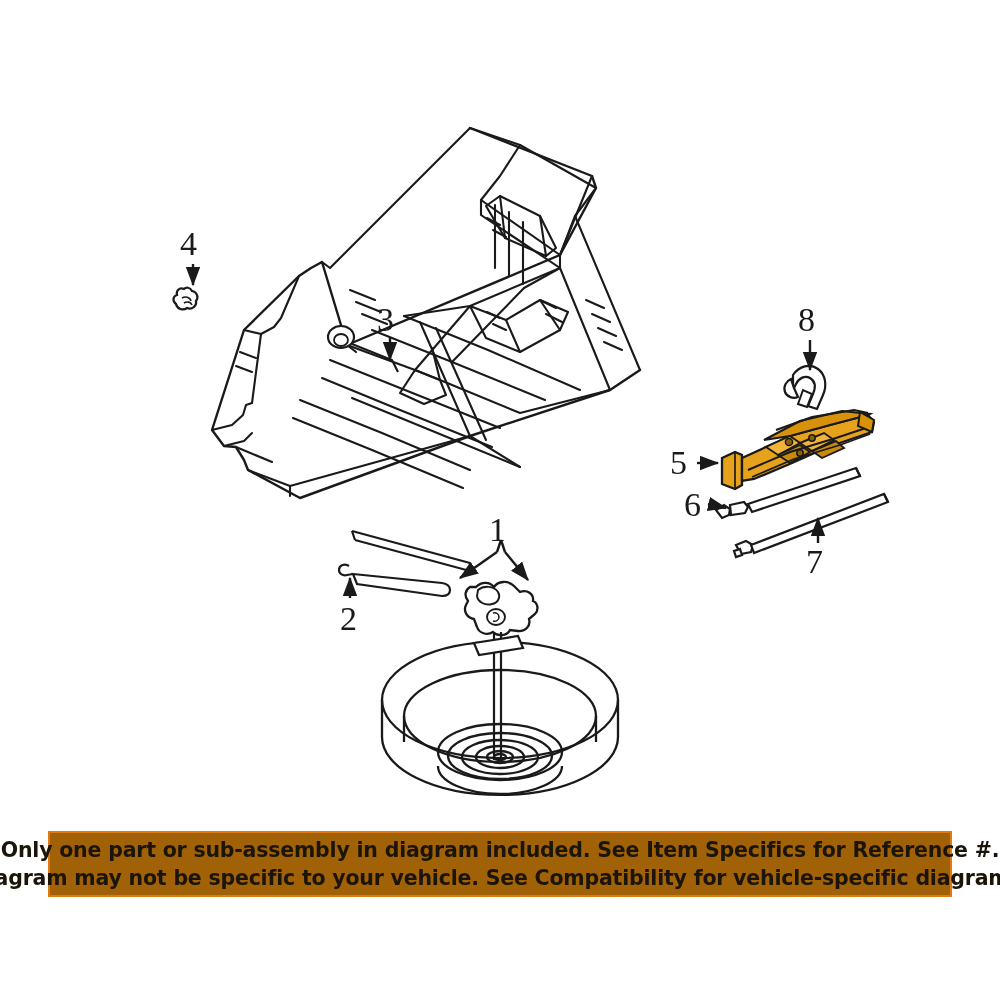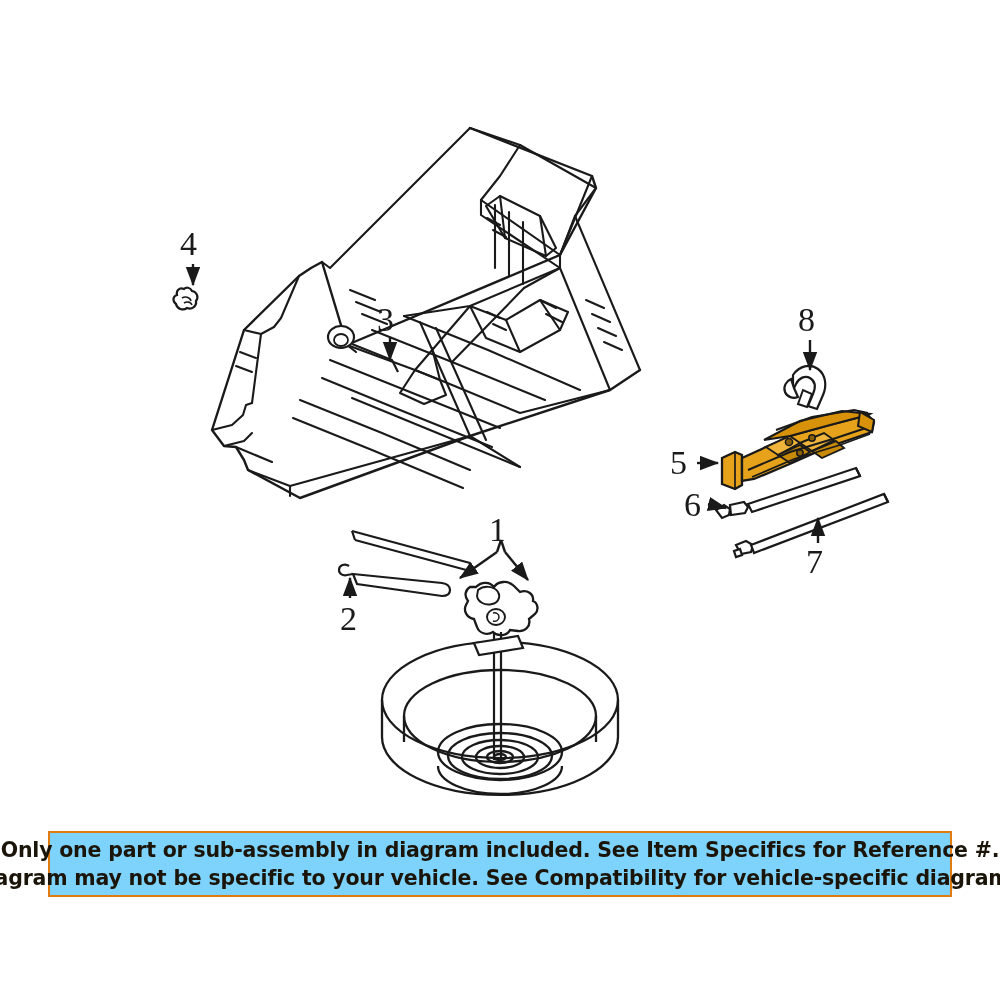--- a/index.html
+++ b/index.html
@@ -23,21 +23,21 @@
     line-height:1;
     user-select:none;
     letter-spacing:0px;
   }
 
   
   #banner{
     position:absolute;
     left:48px; top:831px;
     width:904px; height:66px;
-    background:#7dd3fc;
+    background:#a16207;
     border:2px solid #e07b10;
     box-sizing:border-box;
     display:flex;
     flex-direction:column;
     align-items:center;
     justify-content:center;
     padding:2px 6px;
   }
   #banner .bline{
     font-family:"DejaVu Sans", sans-serif;

